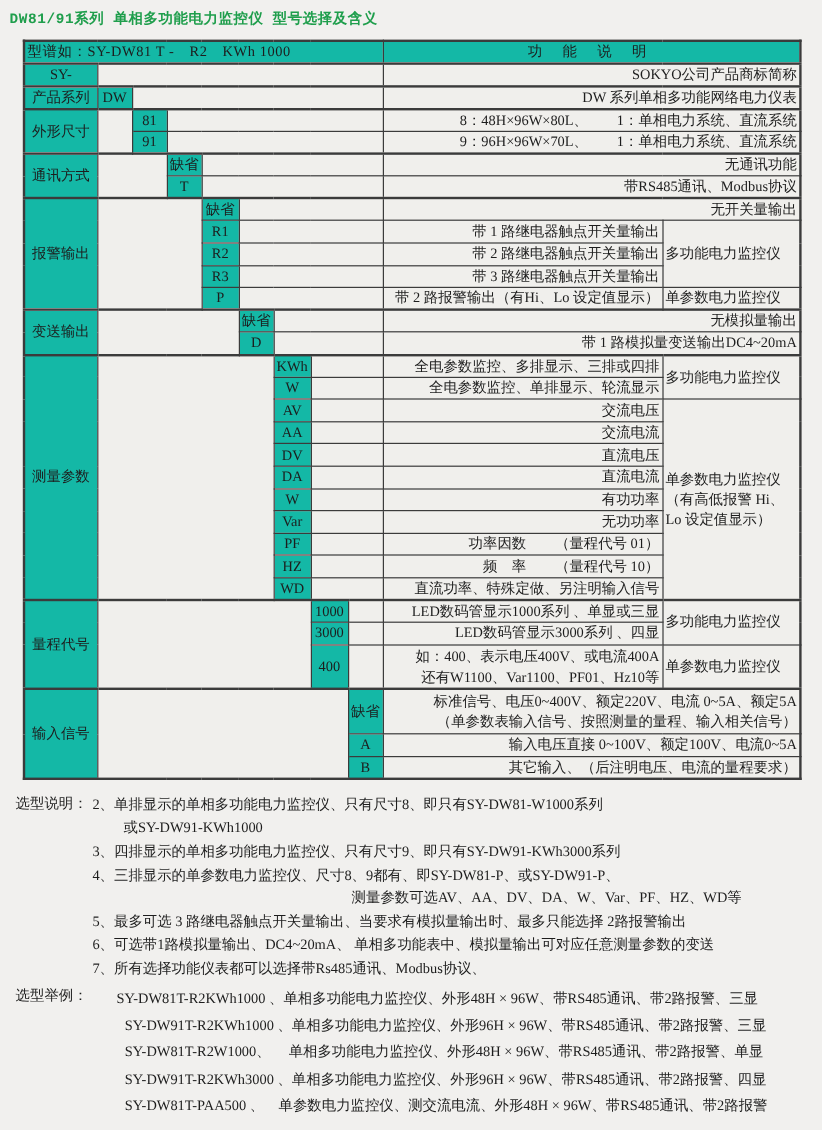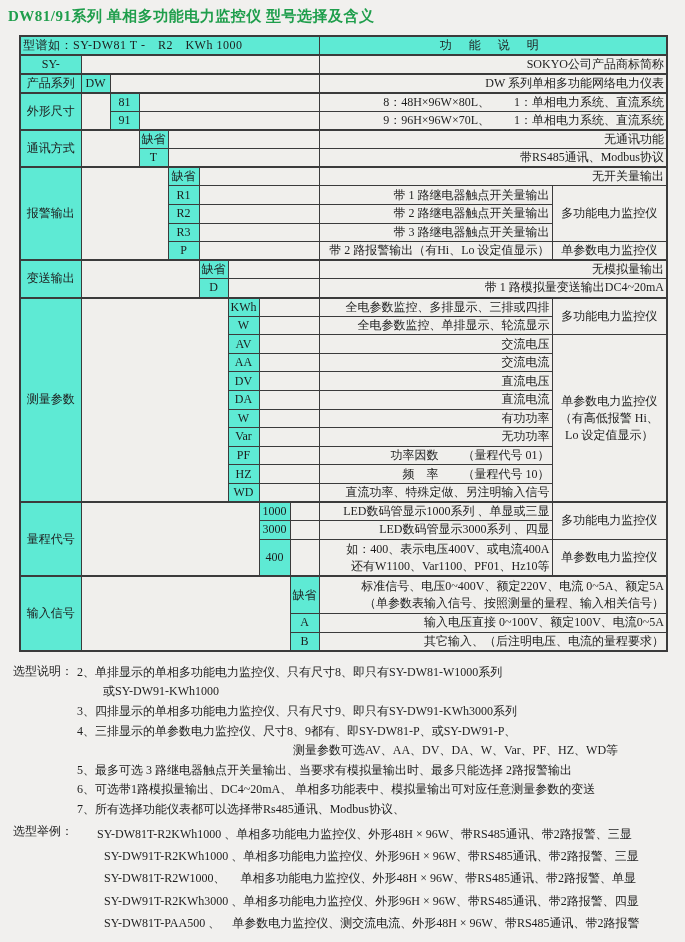--- a/index.html
+++ b/index.html
@@ -3,42 +3,42 @@
 <meta charset="utf-8">
 <style>
   html,body{margin:0;padding:0;}
   body{
     width:685px;height:942px;overflow:hidden;
     background:#f1f0ee;color:#1d1d1d;
     font-family:"Liberation Serif","DejaVu Serif",serif;
   }
   .title{
     margin:7px 0 9px 8px;
-    font-family:Liberation Serif, serif;
-    font-weight:bold;font-size:15px;color:#1f9e4c;
+    font-family:Liberation Mono, monospace;
+    font-weight:bold;font-size:12px;color:#1f9e4c;
     letter-spacing:0.5px;
   }
   table.spec{
     border-collapse:collapse;table-layout:fixed;
     margin-left:19px;border:2px solid #3b3b3b;
     background:#f0efec;
   }
   table.spec td{
     border:1px solid #3b3b3b;
     font-size:12px;line-height:17px;
     padding:0 2px;overflow:hidden;
     vertical-align:middle;
   }
   table.spec tr{height:18.6px;}
   table.spec tr.tall{height:37.2px;}
   tr.blk td{border-top:2px solid #3b3b3b;}
-  td.g{background:#5eead4;text-align:center;}
+  td.g{background:#14b8a6;text-align:center;}
   td.e{background:#f0efec;}
   td.desc{background:#f0efec;text-align:right;padding-left:6px;white-space:pre-line;}
-  td.type{background:#f0efec;text-align:center;white-space:pre-line;line-height:18px;}
+  td.type{background:#f0efec;text-align:left;white-space:pre-line;line-height:18px;}
   td.vtop{vertical-align:top;padding-top:1px;}
   td.hdr-model{text-align:left;padding-left:11px;letter-spacing:0.5px;}
   td.hdr-func{letter-spacing:7px;}
   .sect{display:flex;margin-left:13px;font-size:12px;}
   .sect-label{flex:none;width:64px;}
   .notes{margin-top:11px;}
   .notes .ln{line-height:19.6px;}
   .notes .ind1{padding-left:26px;}
   .notes .ind2{padding-left:216px;}
   .examples{margin-top:3px;}

